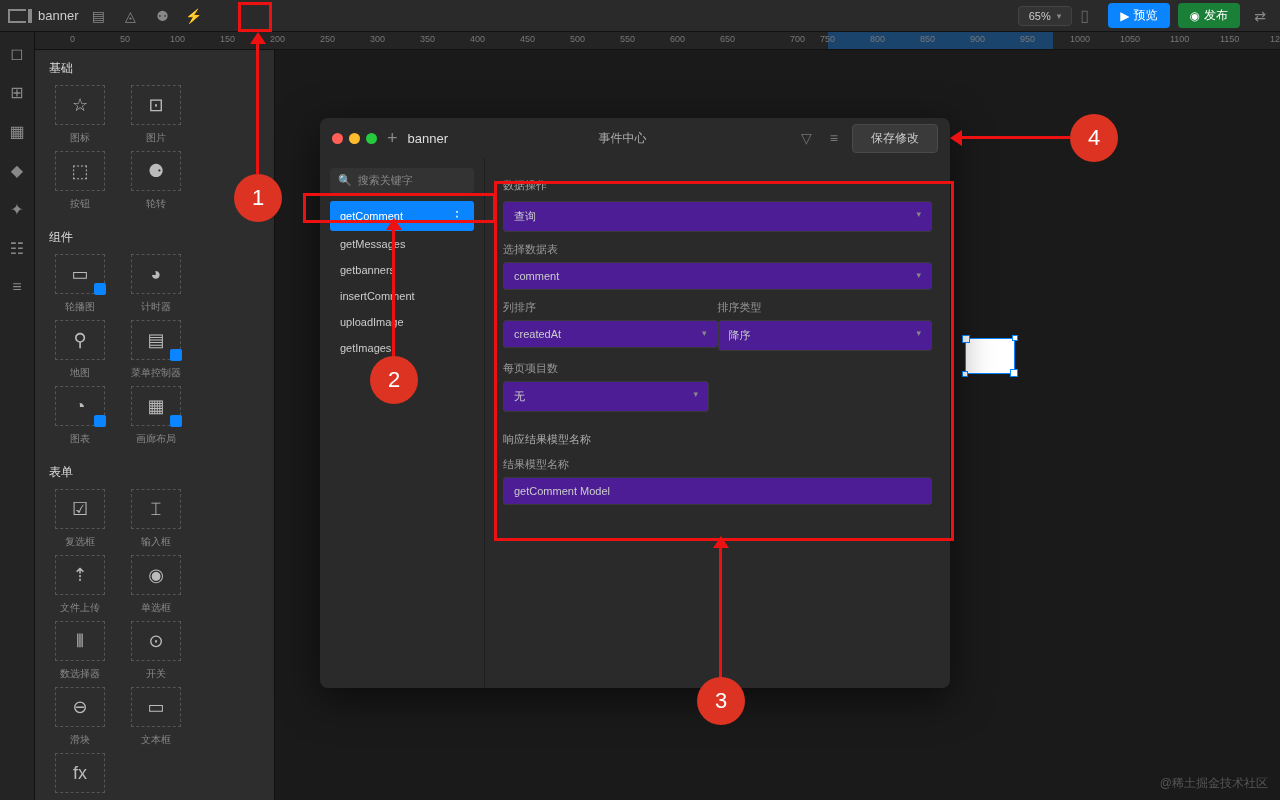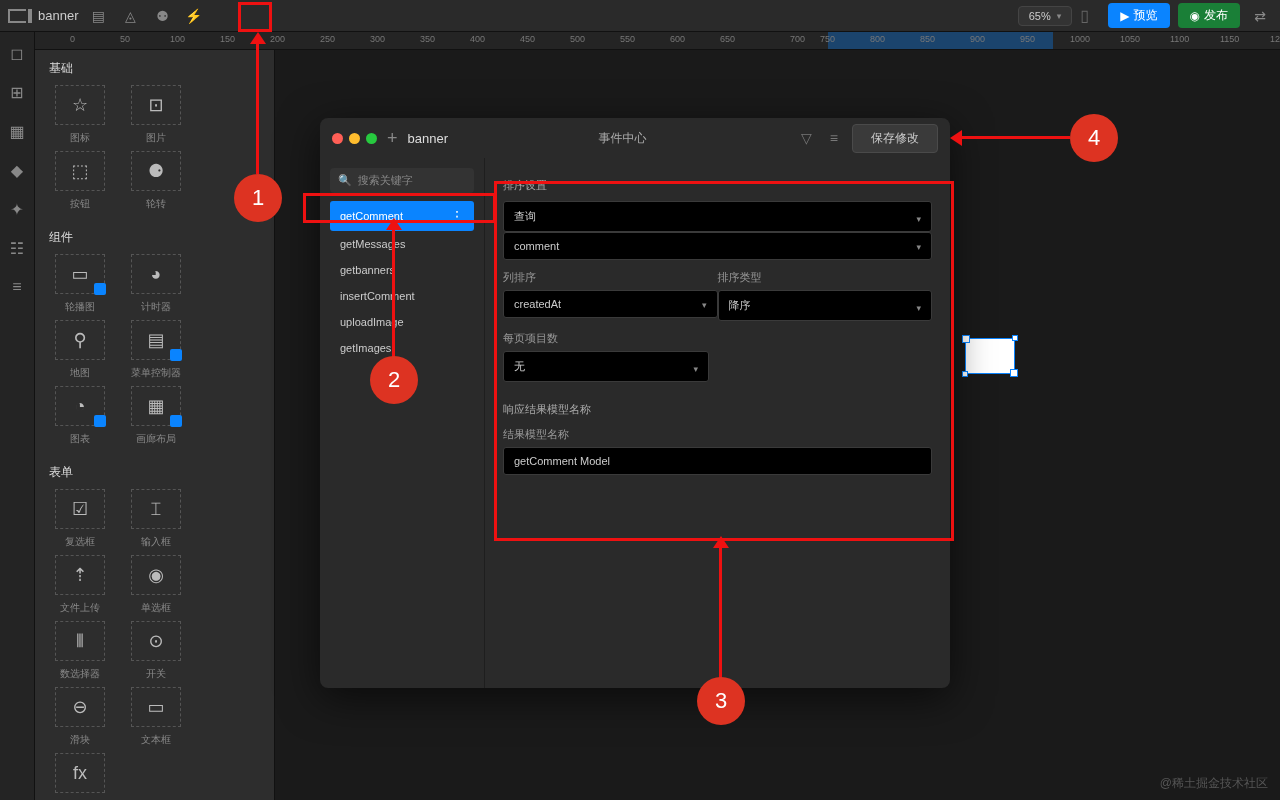--- a/index.html
+++ b/index.html
@@ -54,21 +54,21 @@
 .modal-body { flex:1; display:flex; }
 .modal-left { width:165px; padding:10px; border-right:1px solid #1e1e1e; }
 .search-box { background:#333; border-radius:4px; padding:5px 8px; font-size:11px; color:#888; display:flex; align-items:center; gap:6px; margin-bottom:8px; }
 .query-item { font-size:11px; color:#ccc; padding:7px 10px; border-radius:3px; cursor:pointer; display:flex; align-items:center; justify-content:space-between; }
 .query-item.active { background:#0a84ff; color:#fff; }
 .query-item .dots { color:#fff; font-size:14px; }
 
 .modal-right { flex:1; padding:14px 18px; overflow-y:auto; }
 .form-section-title { font-size:11px; color:#aaa; margin:6px 0 8px; }
 .form-label { font-size:11px; color:#999; margin:10px 0 5px; }
-.form-select,.form-input { width:100%; background:#000000; border:1px solid #3a3a3a; color:#ccc; font-size:11px; padding:7px 10px; border-radius:3px; display:flex; justify-content:space-between; align-items:flex-end; cursor:pointer; }
+.form-select,.form-input { width:100%; background:#4c1d95; border:1px solid #3a3a3a; color:#ccc; font-size:11px; padding:7px 10px; border-radius:3px; display:flex; justify-content:space-between; align-items:flex-start; cursor:pointer; }
 .form-row { display:flex; }
 .form-row > div { flex:1; }
 .chev { font-size:9px; color:#888; }
 
 
 .highlight { position:absolute; border:3px solid #e11; pointer-events:none; }
 .marker { position:absolute; width:48px; height:48px; background:#d32; border-radius:50%; display:flex; align-items:center; justify-content:center; color:#fff; font-size:22px; font-weight:400; z-index:20; }
 .arrow-line { position:absolute; background:#e11; z-index:15; }
 .arrow-head { position:absolute; width:0; height:0; z-index:15; }
 
@@ -258,25 +258,26 @@
           <span>getComment</span>
           <span class="dots">⋮</span>
         </div>
       <div class="query-item">getMessages</div>
       <div class="query-item">getbanners</div>
       <div class="query-item">insertComment</div>
       <div class="query-item">uploadImage</div>
       <div class="query-item">getImages</div>
     </div>
     <div class="modal-right">
-      <div class="form-section-title">排序设置</div>
+      <div class="form-section-title">数据操作</div>
       <div class="form-select">
           <span>查询</span>
           <span class="chev">▾</span>
         </div>
+      <div class="form-label">选择数据表</div>
       <div class="form-select">
           <span>comment</span>
           <span class="chev">▾</span>
         </div>
 
       <div class="form-row">
         <div>
           <div class="form-label">列排序</div>
           <div class="form-select">
               <span>createdAt</span>

